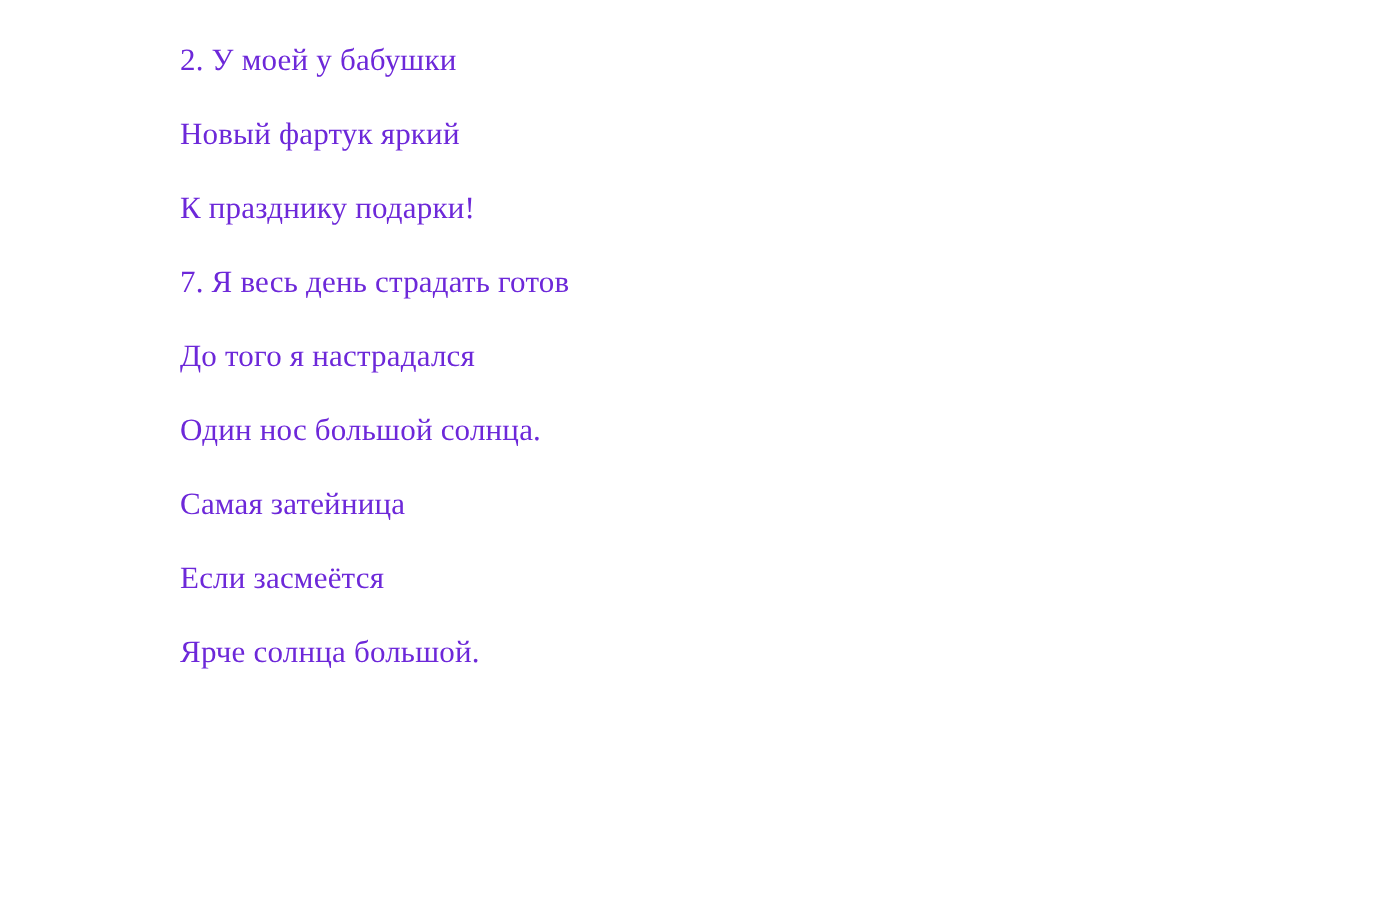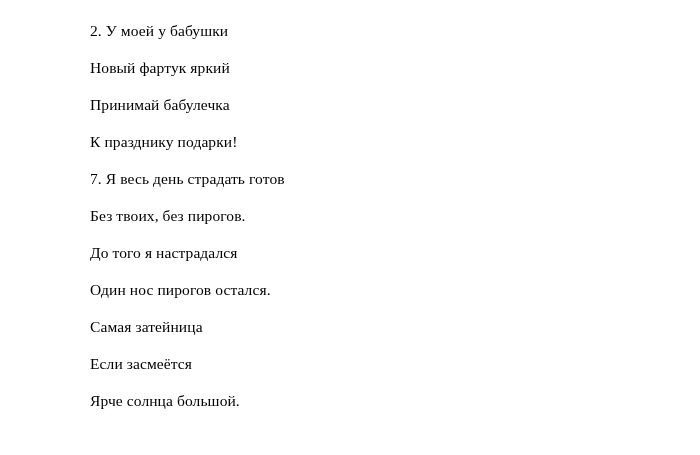--- a/index.html
+++ b/index.html
@@ -21,39 +21,37 @@
     padding: 12px 0 0 0;
     position: relative;
   }
   .verse-block {
     margin: 0;
     padding: 0;
   }
   .line {
     font-size: 15.5px;
     line-height: 1.0;
-    color: #000000;
+    color: #6d28d9;
     padding-left: 90px;
     height: 37px;
     display: flex;
     align-items: center;
     white-space: nowrap;
     letter-spacing: 0.1px;
   }
 </style>
 </head>
 <body>
 
 <div class="page">
   <div class="verse-block">
     <div class="line">2. У моей у бабушки</div>
     <div class="line">Новый фартук яркий</div>
-    <div class="line">Принимай бабулечка</div>
     <div class="line">К празднику подарки!</div>
     <div class="line">7. Я весь день страдать готов</div>
-    <div class="line">Без твоих, без пирогов.</div>
     <div class="line">До того я настрадался</div>
-    <div class="line">Один нос пирогов остался.</div>
+    <div class="line">Один нос большой солнца.</div>
     <div class="line">Самая затейница</div>
     <div class="line">Если засмеётся</div>
     <div class="line">Ярче солнца большой.</div>
   </div>
 </div>
 
 </body></html>

